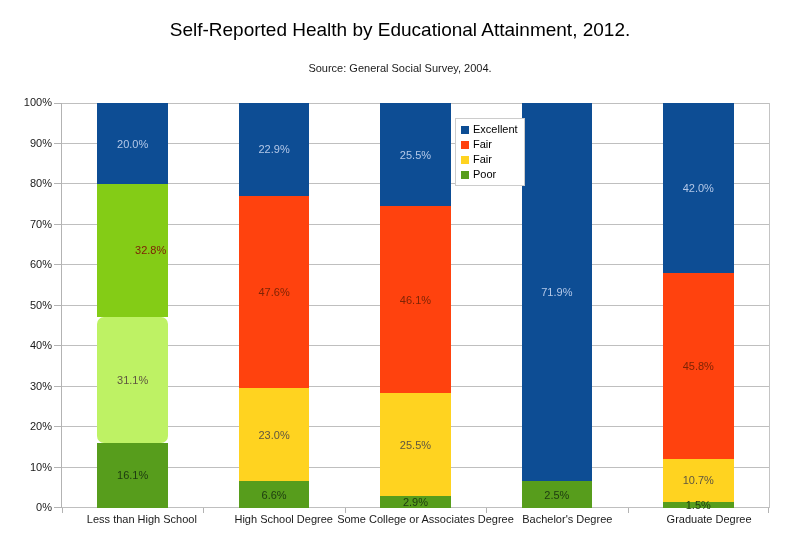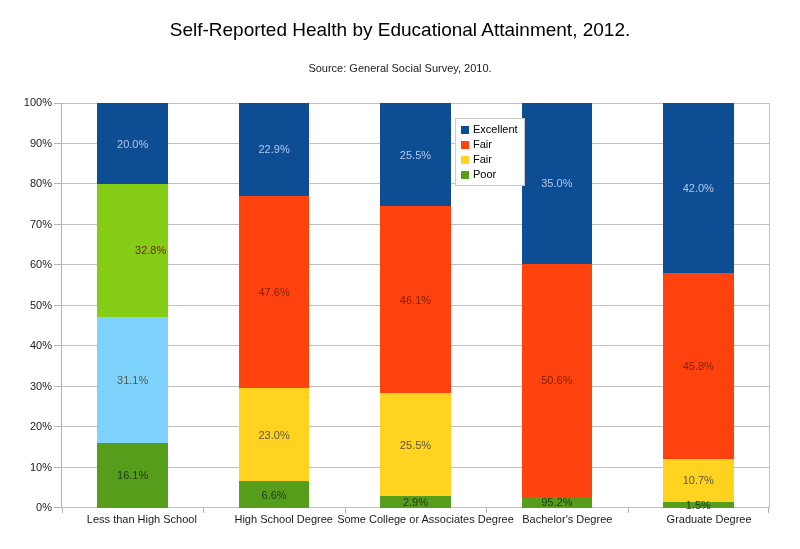--- a/index.html
+++ b/index.html
@@ -47,21 +47,21 @@
   }
   .legend-item { display:flex; align-items:center; height:15px; }
   .legend-swatch { width:8px; height:8px; margin-right:4px; flex:none; }
   .legend-label { font-size:11px; color:#000000; line-height:15px; }
 </style>
 </head>
 <body>
 
 <div class="frame">
   <div class="chart-title">Self-Reported Health by Educational Attainment, 2012.</div>
-  <div class="chart-subtitle">Source: General Social Survey, 2010.</div>
+  <div class="chart-subtitle">Source: General Social Survey, 2004.</div>
 
   <div class="y-labels">
       <span style="bottom: calc(0% - 6px);">0%</span>
       <span style="bottom: calc(10% - 6px);">10%</span>
       <span style="bottom: calc(20% - 6px);">20%</span>
       <span style="bottom: calc(30% - 6px);">30%</span>
       <span style="bottom: calc(40% - 6px);">40%</span>
       <span style="bottom: calc(50% - 6px);">50%</span>
       <span style="bottom: calc(60% - 6px);">60%</span>
       <span style="bottom: calc(70% - 6px);">70%</span>
@@ -103,21 +103,21 @@
       </div>
     <div class="bars">
         <div class="slot">
           <div class="bar">
             <div class="seg" style="flex-grow: 20; background: rgb(13, 77, 148);">
               <span style="color: rgb(180, 200, 232);">20.0%</span>
             </div>
             <div class="seg" style="flex-grow: 32.8; background: #84cc16; padding-left: 36px;">
               <span style="color: rgb(126, 36, 5);">32.8%</span>
             </div>
-            <div class="seg" style="flex-grow: 31.1; background: #7dd3fc;">
+            <div class="seg" style="flex-grow: 31.1; background: #bef264; border-radius: 7px;">
               <span style="color: rgb(95, 86, 64);">31.1%</span>
             </div>
             <div class="seg" style="flex-grow: 16.1; background: rgb(87, 157, 28);">
               <span style="color: rgb(29, 58, 16);">16.1%</span>
             </div>
           </div>
         </div>
         <div class="slot">
           <div class="bar">
             <div class="seg" style="flex-grow: 22.9; background: rgb(13, 77, 148);">
@@ -146,27 +146,24 @@
               <span style="color: rgb(95, 86, 64);">25.5%</span>
             </div>
             <div class="seg" style="flex-grow: 2.9; background: rgb(87, 157, 28);">
               <span style="color: rgb(29, 58, 16);">2.9%</span>
             </div>
           </div>
         </div>
         <div class="slot">
           <div class="bar">
             <div class="seg" style="flex-grow: 35; background: rgb(13, 77, 148);">
-              <span style="color: rgb(180, 200, 232);">35.0%</span>
-            </div>
-            <div class="seg" style="flex-grow: 50.6; background: rgb(255, 66, 14);">
-              <span style="color: rgb(126, 36, 5);">50.6%</span>
+              <span style="color: rgb(180, 200, 232);">71.9%</span>
             </div>
             <div class="seg" style="flex-grow: 2.5; background: rgb(87, 157, 28);">
-              <span style="color: rgb(29, 58, 16);">95.2%</span>
+              <span style="color: rgb(29, 58, 16);">2.5%</span>
             </div>
           </div>
         </div>
         <div class="slot">
           <div class="bar">
             <div class="seg" style="flex-grow: 42; background: rgb(13, 77, 148);">
               <span style="color: rgb(180, 200, 232);">42.0%</span>
             </div>
             <div class="seg" style="flex-grow: 45.8; background: rgb(255, 66, 14);">
               <span style="color: rgb(126, 36, 5);">45.8%</span>

